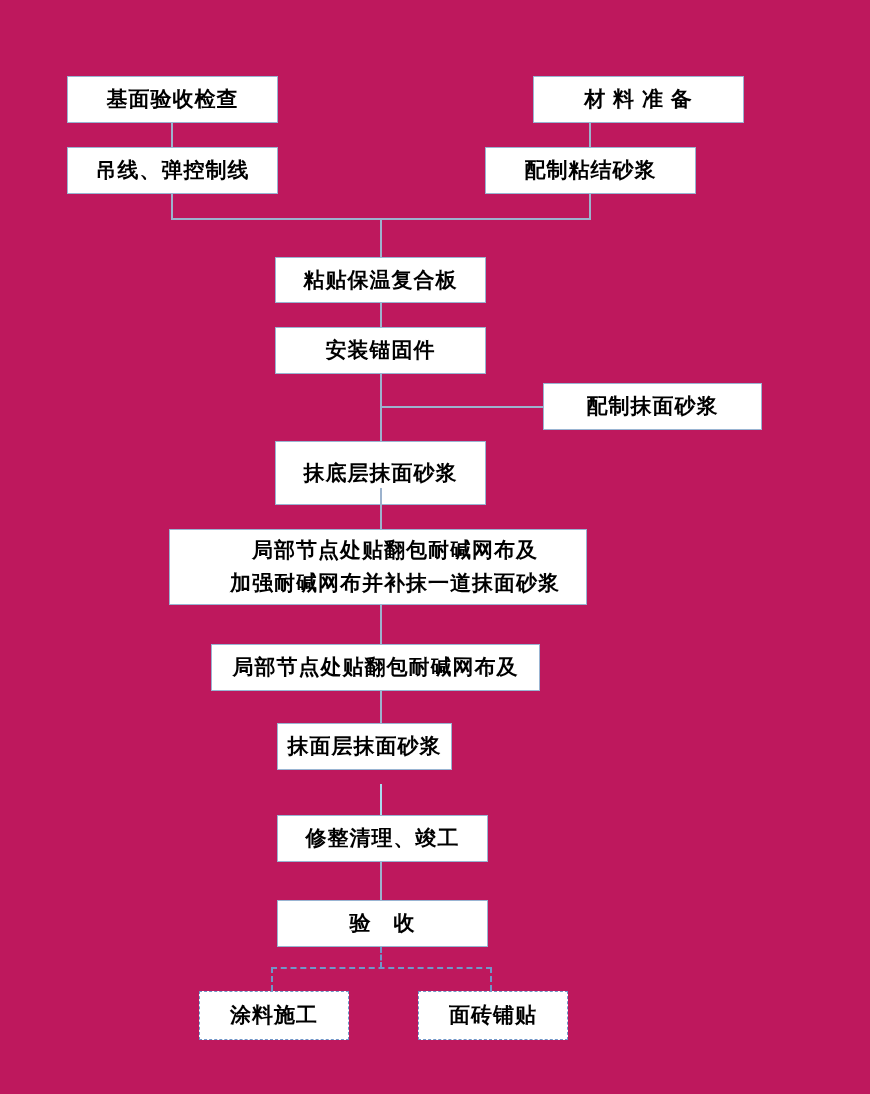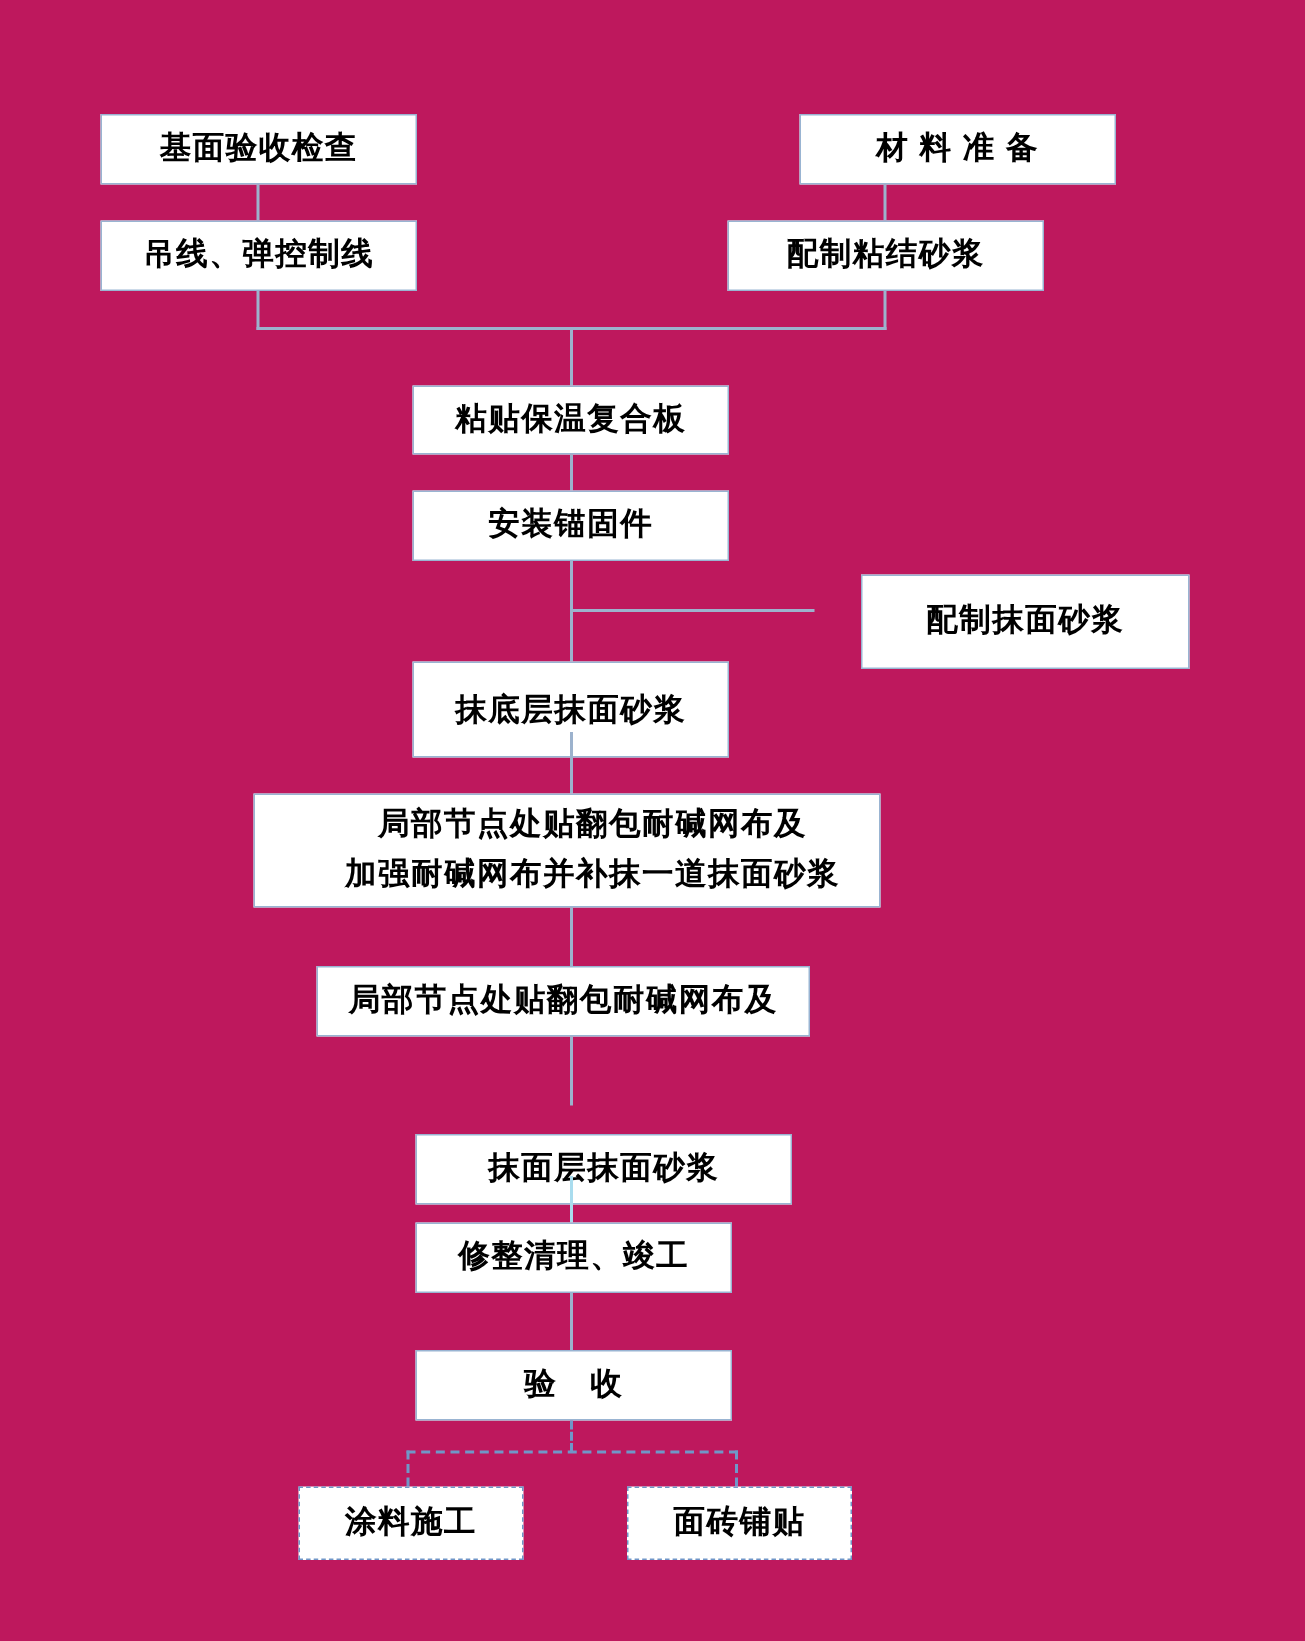--- a/index.html
+++ b/index.html
@@ -55,36 +55,36 @@
 
   <div class="box" style="left:275px;top:257px;width:211px;height:46px;">粘贴保温复合板</div>
 
   <div class="vline" style="left:380px;top:303px;height:24px;"></div>
 
   <div class="box" style="left:275px;top:327px;width:211px;height:47px;">安装锚固件</div>
 
   <div class="vline" style="left:380px;top:374px;height:67px;"></div>
   <div class="hline" style="left:381px;top:406px;width:162px;"></div>
 
-  <div class="box" style="left:543px;top:383px;width:219px;height:63px;margin-left:31px;">配制抹面砂浆</div>
+  <div class="box" style="left:543px;top:383px;width:219px;height:47px;">配制抹面砂浆</div>
 
   <div class="box" style="left:275px;top:441px;width:211px;height:64px;font-family:Liberation Serif, serif;">抹底层抹面砂浆</div>
 
   <div class="vline" style="left:380px;top:488px;height:41px;"></div>
 
   <div class="box" style="left:169px;top:529px;width:418px;height:76px;padding-left:34px;">局部节点处贴翻包耐碱网布及
 加强耐碱网布并补抹一道抹面砂浆</div>
 
   <div class="vline" style="left:380px;top:605px;height:39px;"></div>
 
   <div class="box" style="left:211px;top:644px;width:329px;height:47px;">局部节点处贴翻包耐碱网布及</div>
 
   <div class="vline" style="left:380px;top:691px;height:46px;"></div>
 
-  <div class="box" style="left:277px;top:756px;width:251px;height:47px;">抹面层抹面砂浆</div>
+  <div class="box" style="left:277px;top:723px;width:175px;height:47px;">抹面层抹面砂浆</div>
 
   <div class="vline hi" style="left:380px;top:784px;height:31px;"></div>
 
   <div class="box" style="left:277px;top:815px;width:211px;height:47px;">修整清理、竣工</div>
 
   <div class="vline" style="left:380px;top:862px;height:38px;"></div>
 
   <div class="box" style="left:277px;top:900px;width:211px;height:47px;">验　收</div>
 
   <div class="vdash" style="left:380px;top:947px;height:21px;"></div>

